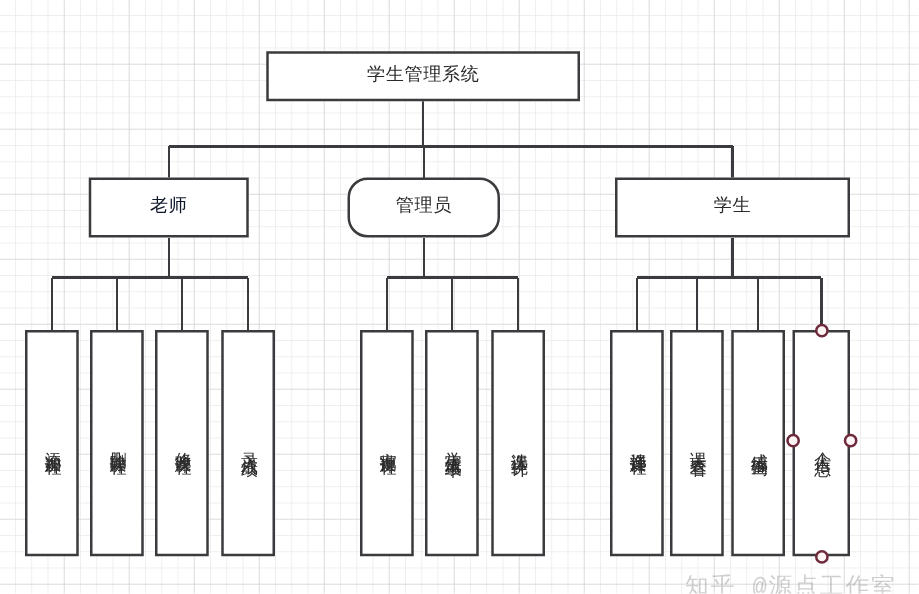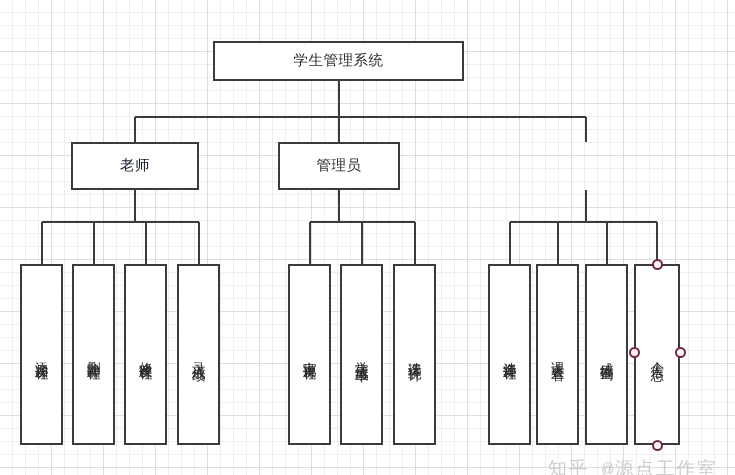--- a/index.html
+++ b/index.html
@@ -116,22 +116,25 @@
       <line x1="657" y1="222" x2="657" y2="264" stroke="#3b3b3f" stroke-width="2" shape-rendering="crispEdges"></line>
     </svg>
 
   <div class="node horizontal" id="node-root" style="left: 213px; top: 41px; width: 251px; height: 40px; border-color: rgb(59, 59, 63); background: rgb(255, 255, 255); color: rgb(43, 43, 43);">
     <span class="node-label">学生管理系统</span>
   </div>
 
   <div class="node horizontal" id="node-teacher" style="left: 71px; top: 142px; width: 128px; height: 48px; border-color: rgb(59, 59, 63); background: rgb(255, 255, 255); color: #0f172a;">
     <span class="node-label">老师</span>
   </div>
-  <div class="node horizontal" id="node-admin" style="left: 278px; top: 142px; width: 122px; height: 48px; border-color: rgb(59, 59, 63); background: rgb(255, 255, 255); color: rgb(43, 43, 43);">
+  <div class="node horizontal" id="node-admin" style="left: 278px; top: 142px; width: 122px; height: 48px; border-color: rgb(59, 59, 63); background: rgb(255, 255, 255); color: rgb(43, 43, 43); border-radius: 16px;">
     <span class="node-label">管理员</span>
+  </div>
+  <div class="node horizontal" id="node-student" style="left: 492px; top: 142px; width: 188px; height: 48px; border-color: rgb(59, 59, 63); background: rgb(255, 255, 255); color: rgb(43, 43, 43);">
+    <span class="node-label">学生</span>
   </div>
 
   <div class="node vertical" id="node-add-course" style="left: 20px; top: 264px; width: 43px; height: 181px; border-color: rgb(59, 59, 63); background: rgb(255, 255, 255); color: rgb(43, 43, 43);">
     <span class="node-label">添加课程</span>
   </div>
   <div class="node vertical" id="node-delete-course" style="left: 72px; top: 264px; width: 43px; height: 181px; border-color: rgb(59, 59, 63); background: rgb(255, 255, 255); color: rgb(43, 43, 43);">
     <span class="node-label">删除课程</span>
   </div>
   <div class="node vertical" id="node-modify-course" style="left: 124px; top: 264px; width: 43px; height: 181px; border-color: rgb(59, 59, 63); background: rgb(255, 255, 255); color: rgb(43, 43, 43);">
     <span class="node-label">修改课程</span>

